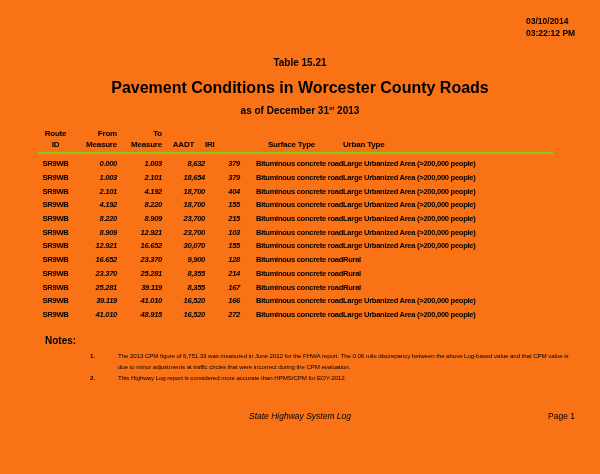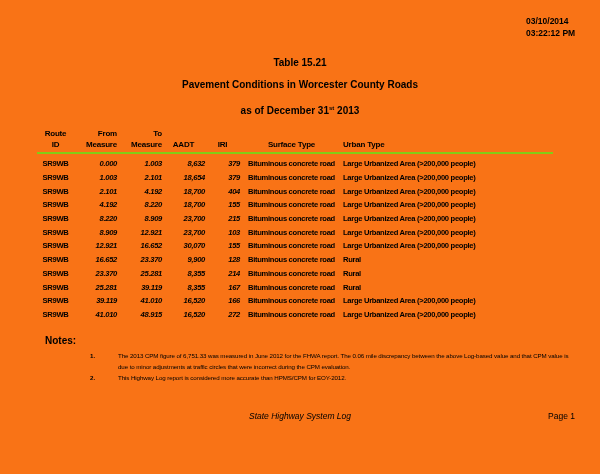--- a/index.html
+++ b/index.html
@@ -37,21 +37,21 @@
     text-align: center;
     font-size: 10px;
     font-weight: 700;
   }
   .doc-title {
     position: absolute;
     top: 79px;
     left: 0;
     width: 100%;
     text-align: center;
-    font-size: 10px;
+    font-size: 16px;
     font-weight: 700;
   }
   .doc-subtitle {
     position: absolute;
     top: 105px;
     left: 0;
     width: 100%;
     text-align: center;
     font-size: 10px;
     font-weight: 700;
@@ -87,23 +87,23 @@
     height: 13.7px;
     padding: 0;
     vertical-align: middle;
     white-space: nowrap;
   }
   th.col-route, td.col-route { text-align: center; }
   th.col-from,  th.col-to    { text-align: right; padding-right: 2px; }
   td.col-from,  td.col-to,
   td.col-aadt,  td.col-iri   { text-align: right; padding-right: 2px; font-style: italic; }
   th.col-aadt                { text-align: center; }
-  th.col-iri                 { text-align: center; padding-right: 4px; }
+  th.col-iri                 { text-align: left; padding-right: 4px; }
   th.col-surface             { text-align: center; }
-  td.col-surface             { text-align: center; padding-left: 7px; }
+  td.col-surface             { text-align: right; padding-left: 7px; }
   th.col-urban               { text-align: left; padding-left: 50px; }
   td.col-urban               { text-align: left; padding-left: 2px; }
   tbody tr:first-child td    { padding-top: 3px; }
 
   
   .notes-label {
     position: absolute;
     top: 335px;
     left: 45px;
     font-size: 10px;

